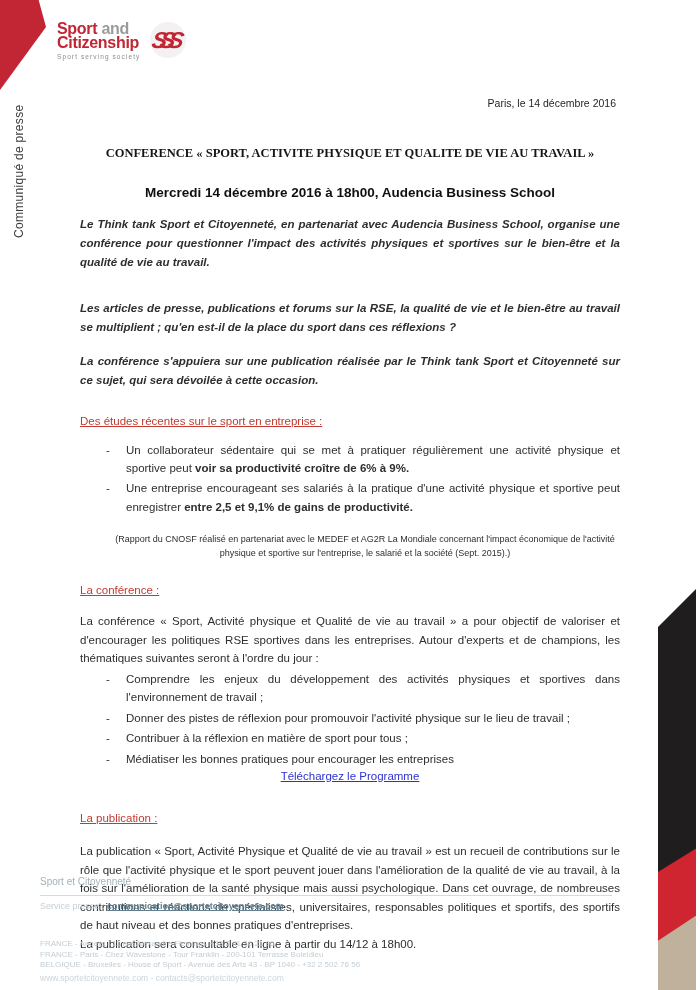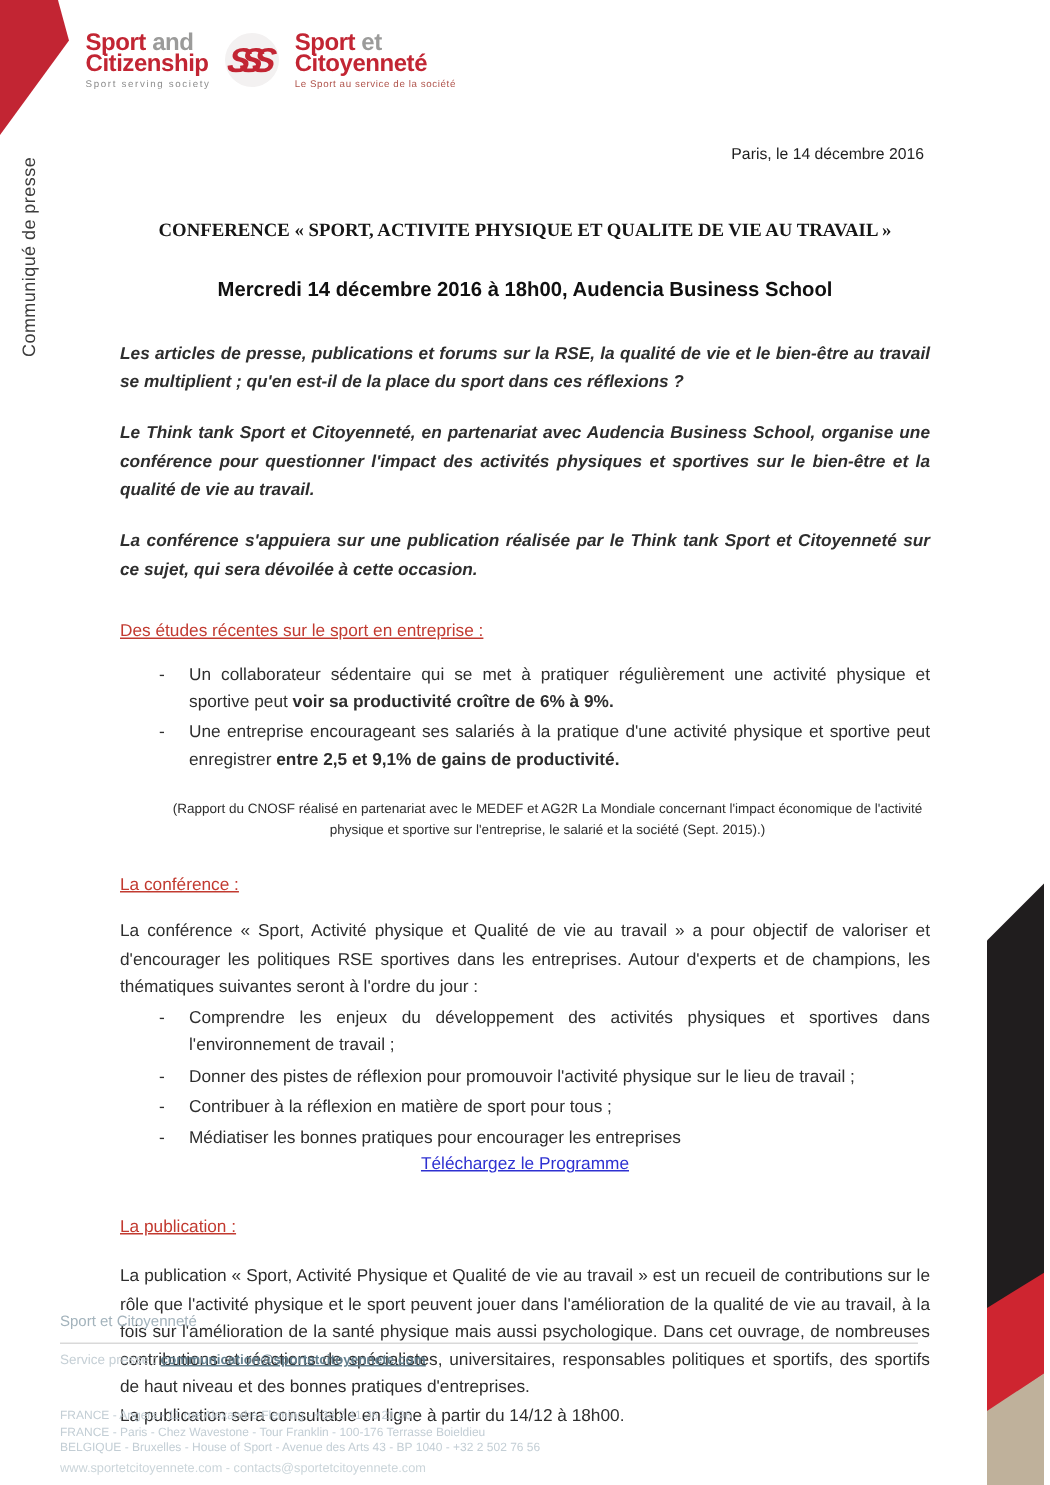--- a/index.html
+++ b/index.html
@@ -87,37 +87,32 @@
 
   <div class="logos">
     <div class="logo-block">
       <div class="logo-line"><span>Sport</span> <span class="logo-gray">and</span></div>
       <div class="logo-line">Citizenship</div>
       <div class="tagline-en">Sport serving society</div>
     </div>
     <div class="logo-mark">
         <span>SSS</span>
       </div>
-    <div class="logo-block">
-      <div class="logo-line"><span>Sport</span> <span class="logo-gray">et</span></div>
-      <div class="logo-line">Citoyenneté</div>
-      <div class="tagline-fr">Le Sport au service de la société</div>
-    </div>
   </div>
 
   <div class="side-label">Communiqué de presse</div>
 
   <div class="date-line">Paris, le 14 décembre 2016</div>
 
   <div class="content">
     <h1 class="doc-title">CONFERENCE « SPORT, ACTIVITE PHYSIQUE ET QUALITE DE VIE AU TRAVAIL »</h1>
     <h2 class="doc-subtitle">Mercredi 14 décembre 2016 à 18h00, Audencia Business School</h2>
 
+    <p class="intro">Le Think tank Sport et Citoyenneté, en partenariat avec Audencia Business School, organise une conférence pour questionner l'impact des activités physiques et sportives sur le bien-être et la qualité de vie au travail.</p>
     <p class="intro first">Les articles de presse, publications et forums sur la RSE, la qualité de vie et le bien-être au travail se multiplient ; qu'en est-il de la place du sport dans ces réflexions ?</p>
-    <p class="intro">Le Think tank Sport et Citoyenneté, en partenariat avec Audencia Business School, organise une conférence pour questionner l'impact des activités physiques et sportives sur le bien-être et la qualité de vie au travail.</p>
     <p class="intro">La conférence s'appuiera sur une publication réalisée par le Think tank Sport et Citoyenneté sur ce sujet, qui sera dévoilée à cette occasion.</p>
 
     <div class="red-heading">Des études récentes sur le sport en entreprise :</div>
     <ul class="dash-list">
       <li><span>Un collaborateur sédentaire qui se met à pratiquer régulièrement une activité physique et sportive peut </span><b>voir sa productivité croître de 6% à 9%.</b></li>
       <li><span>Une entreprise encourageant ses salariés à la pratique d'une activité physique et sportive peut enregistrer </span><b>entre 2,5 et 9,1% de gains de productivité.</b></li>
     </ul>
     <div class="note">(Rapport du CNOSF réalisé en partenariat avec le MEDEF et AG2R La Mondiale concernant l'impact économique de l'activité physique et sportive sur l'entreprise, le salarié et la société (Sept. 2015).)</div>
 
     <div class="red-heading">La conférence :</div>
@@ -136,21 +131,21 @@
   </div>
 
   <div class="footer-rule"></div>
   <div class="service">
     <span>Service presse :</span>
     <a href="#">communication@sportetcitoyennete.com</a>
   </div>
   <div class="org">Sport et Citoyenneté</div>
   <div class="addresses">
     <div>FRANCE - Angers -  11 rue Alexandre Fleming -  +33 2 41 36 21 96</div>
-    <div>FRANCE - Paris -  Chez Wavestone - Tour Franklin - 100-176 Terrasse Boieldieu</div>
+    <div>FRANCE - Paris -  Chez Wavestone - Tour Franklin - 200-101 Terrasse Boieldieu</div>
     <div>BELGIQUE - Bruxelles -  House of Sport - Avenue des Arts 43 - BP 1040 - +32 2 502 76 56</div>
   </div>
   <div class="weblinks">www.sportetcitoyennete.com - contacts@sportetcitoyennete.com</div>
 
   <div class="band-black"></div>
   <div class="band-red"></div>
   <div class="band-tan"></div>
 
 </div>
 

